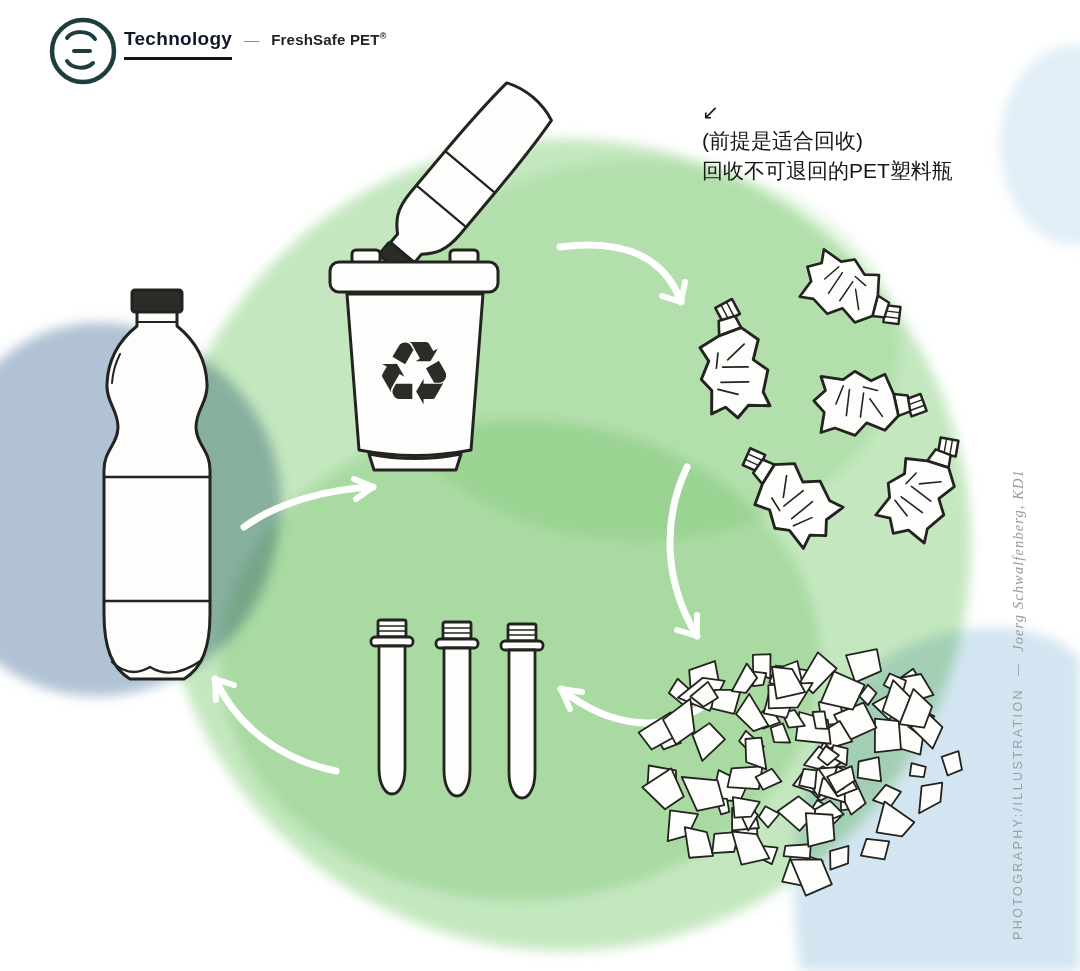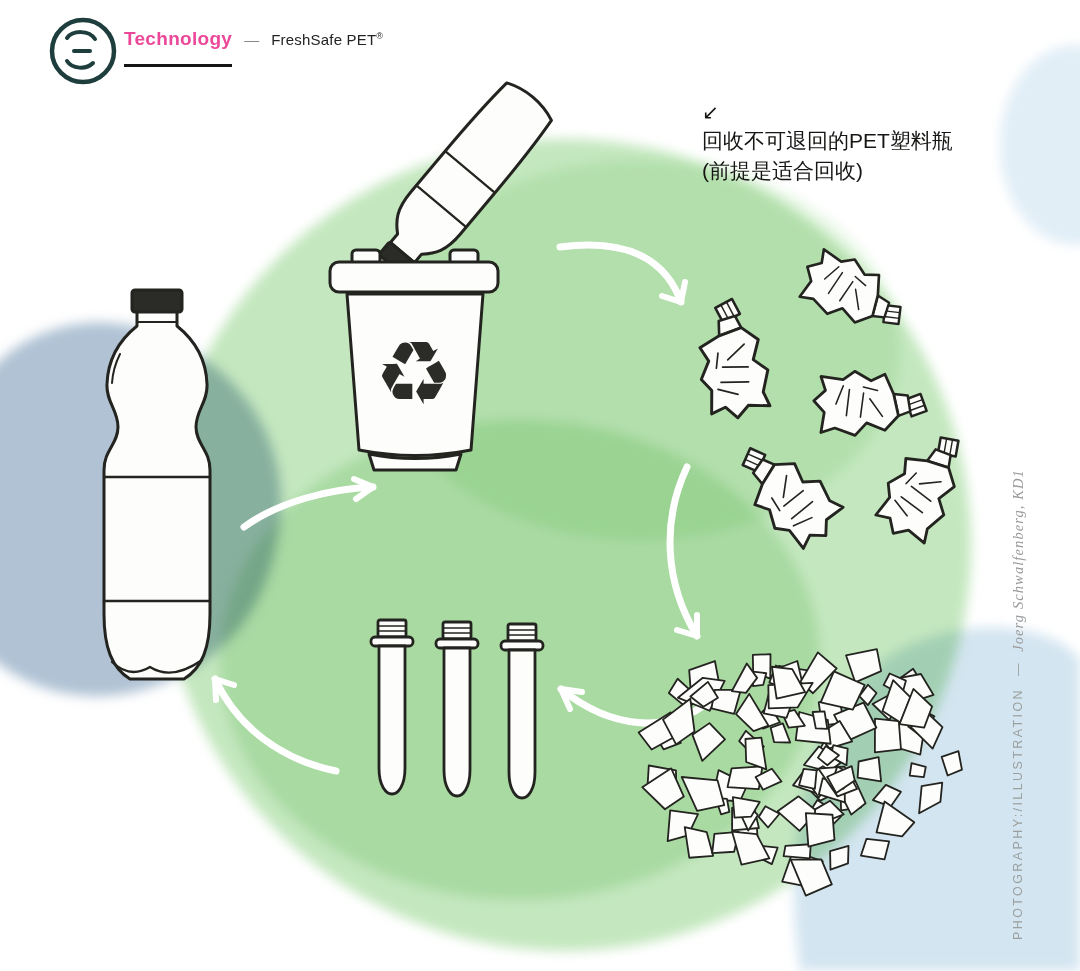--- a/index.html
+++ b/index.html
@@ -4,24 +4,24 @@
 <style>
   * { margin:0; padding:0; box-sizing:border-box; }
   html,body { background:#fff; }
   body { font-family:"Liberation Sans","DejaVu Sans",sans-serif; }
   .page { position:relative; width:1080px; height:971px; overflow:hidden; background:#ffffff; }
   .scene { position:absolute; inset:0; width:1080px; height:971px; }
 
   .logo { position:absolute; left:22px; top:6px; width:96px; height:92px; }
 
   .header { position:absolute; left:124px; top:28px; display:flex; align-items:baseline; gap:12px; }
-  .section-label { font-size:19px; font-weight:700; color:#ec4899; letter-spacing:.3px;
-                   padding-bottom:14px; border-bottom:3.5px solid #151513; }
+  .section-label { font-size:19px; font-weight:700; color:#0f172a; letter-spacing:.3px;
+                   padding-bottom:7px; border-bottom:3.5px solid #151513; }
   .header-sep { color:#8a8a88; font-size:15px; }
-  .brand-label { font-size:15px; font-weight:400; color:#232321; letter-spacing:.2px; }
+  .brand-label { font-size:15px; font-weight:700; color:#232321; letter-spacing:.2px; }
   .brand-label sup { font-size:9px; vertical-align:super; }
 
   .annotation { position:absolute; left:702px; top:100px; color:#161614;
                 font-size:21px; line-height:30px; font-weight:500; }
   .annotation .arrow-glyph { display:block; font-size:20px; font-weight:400; line-height:24px; margin-bottom:2px; }
 
   .credit { position:absolute; left:1010px; top:300px; height:640px; white-space:nowrap;
             writing-mode:vertical-rl; transform:rotate(180deg);
             color:#9b9f9e; font-size:12.5px; letter-spacing:2.4px; }
   .credit-sep { letter-spacing:0; padding:6px 0; display:inline-block; }
@@ -232,22 +232,22 @@
   </div>
 
   <div class="header">
     <span class="section-label">Technology</span>
     <span class="header-sep">—</span>
     <span class="brand-label"><span>FreshSafe PET</span><sup>®</sup></span>
   </div>
 
   <div class="annotation">
     <span class="arrow-glyph">↙</span>
+    <div>(前提是适合回收)</div>
     <div>回收不可退回的PET塑料瓶</div>
-    <div>(前提是适合回收)</div>
   </div>
 
   <div class="credit">
     <span class="credit-role">PHOTOGRAPHY:/ILLUSTRATION</span>
     <span class="credit-sep">—</span>
     <span class="credit-names">Joerg Schwalfenberg, KD1</span>
   </div>
 
 </div>
 

